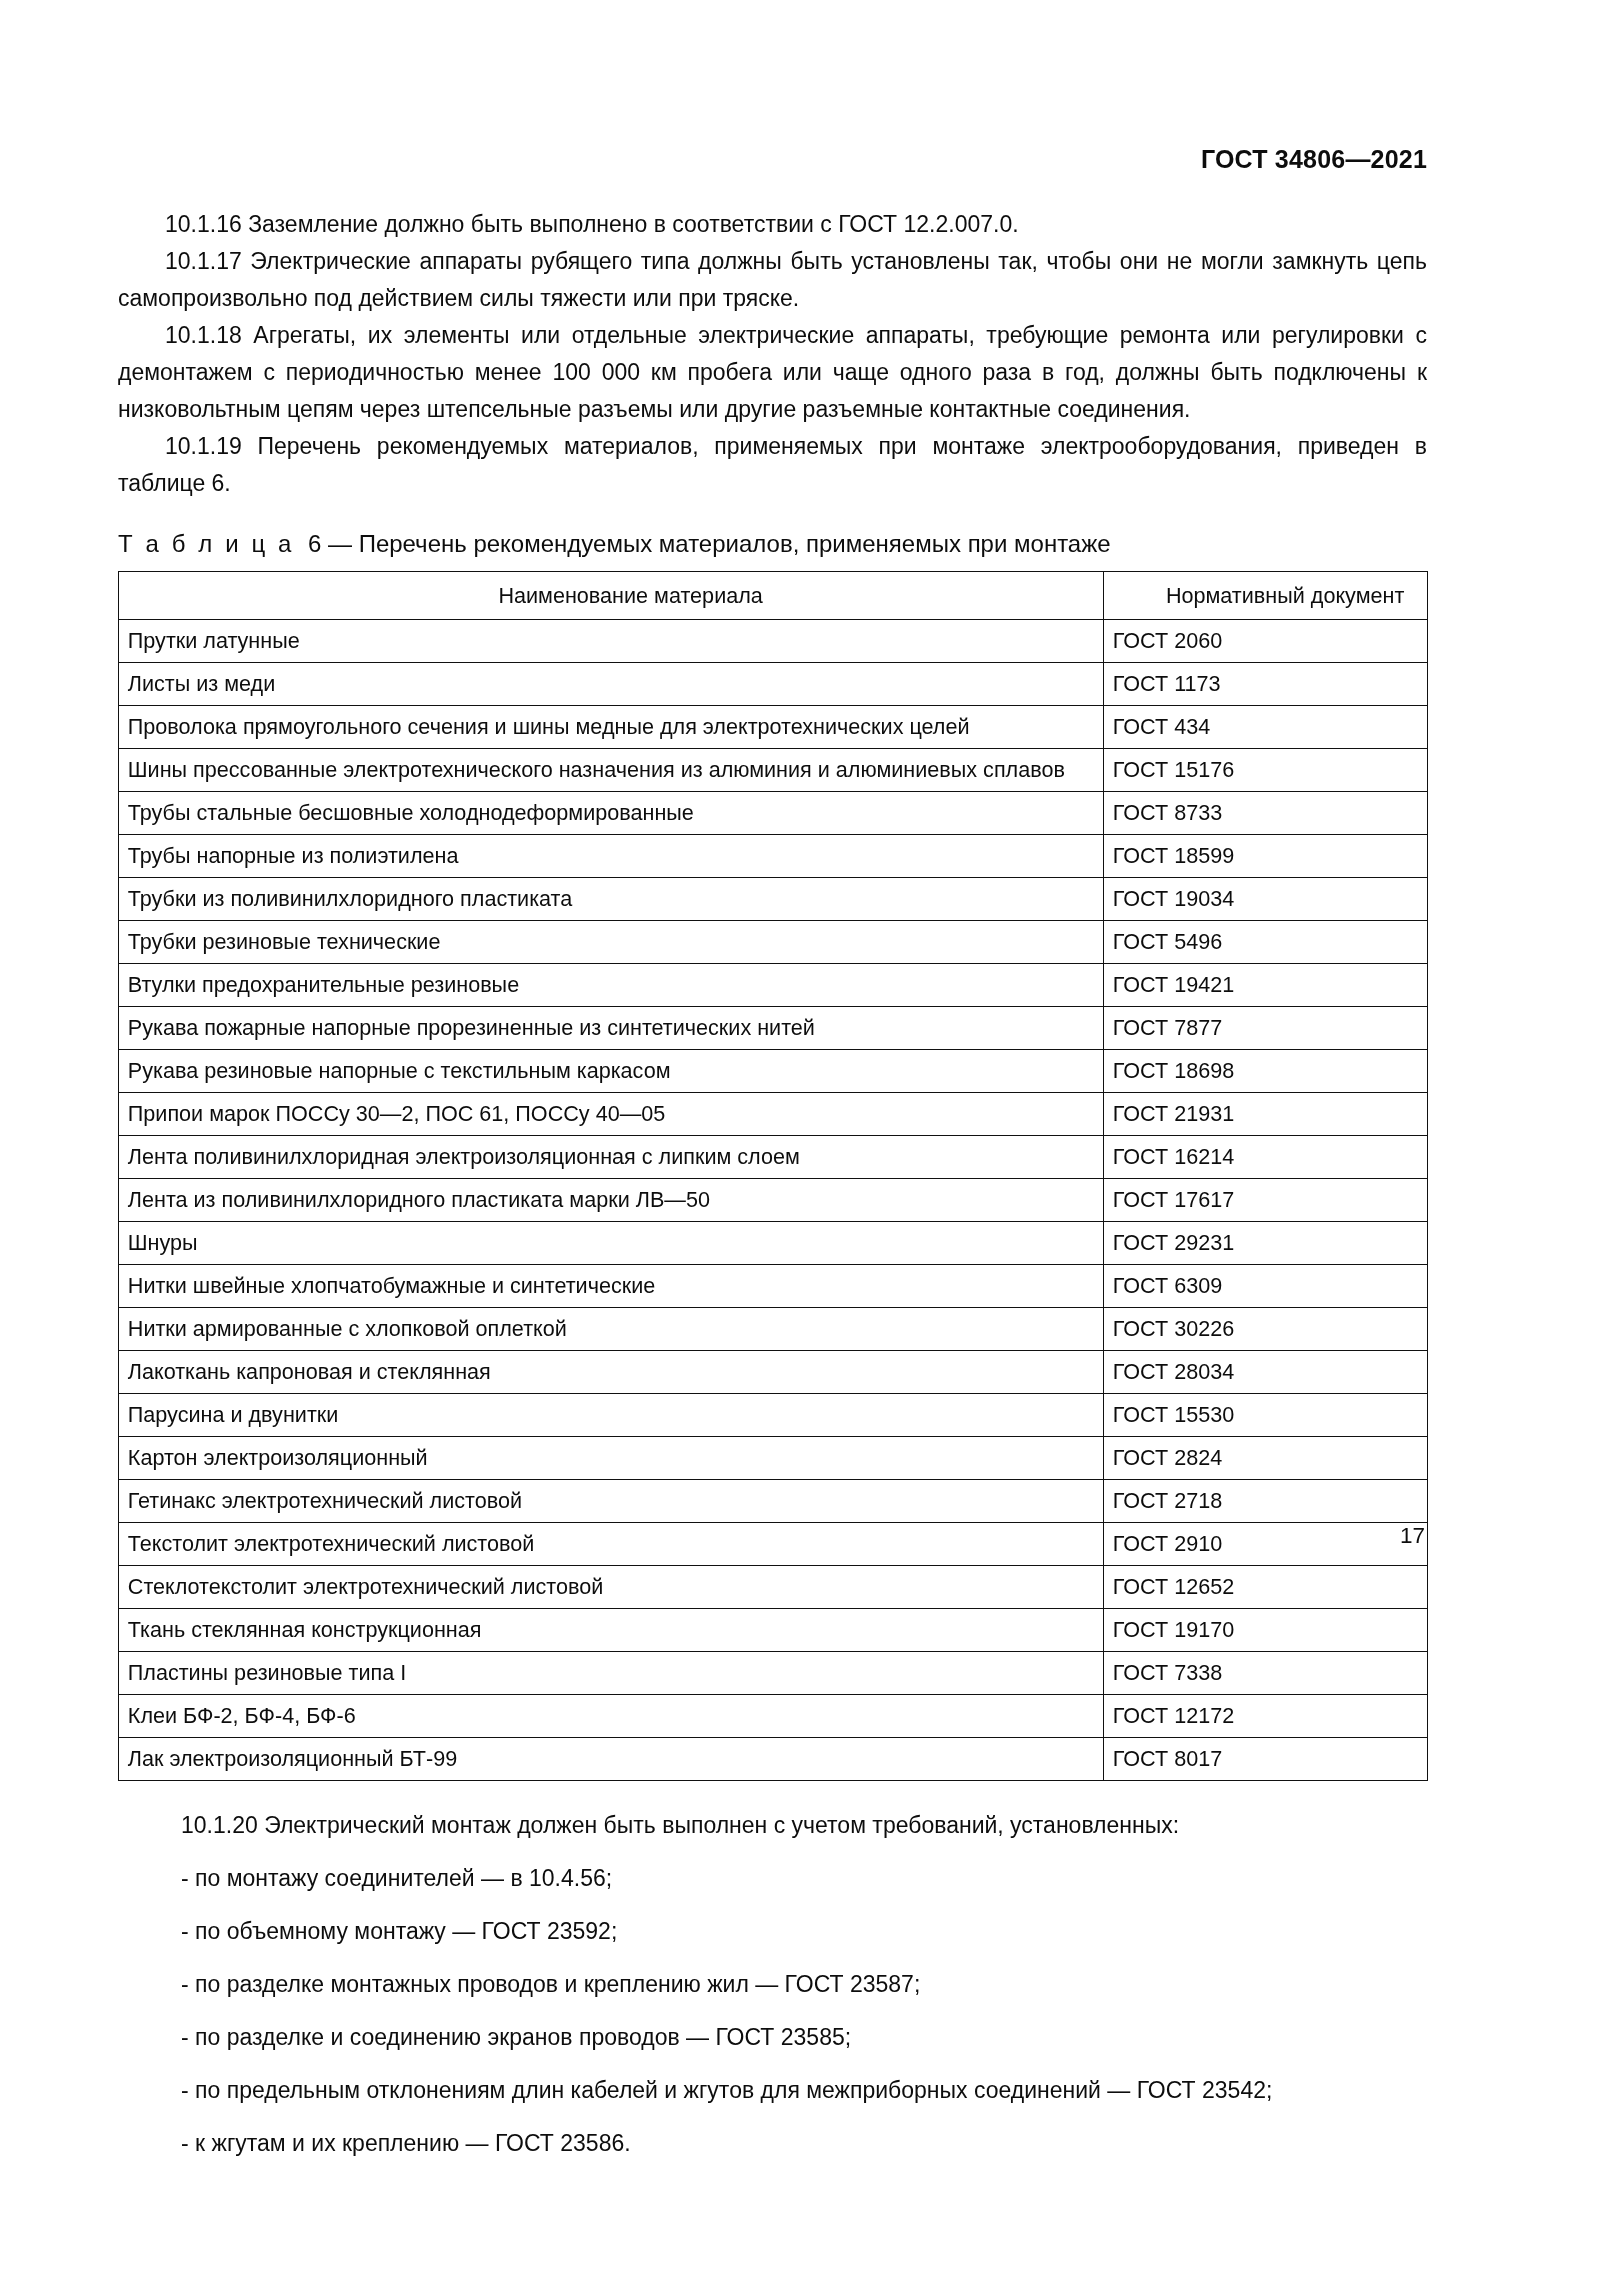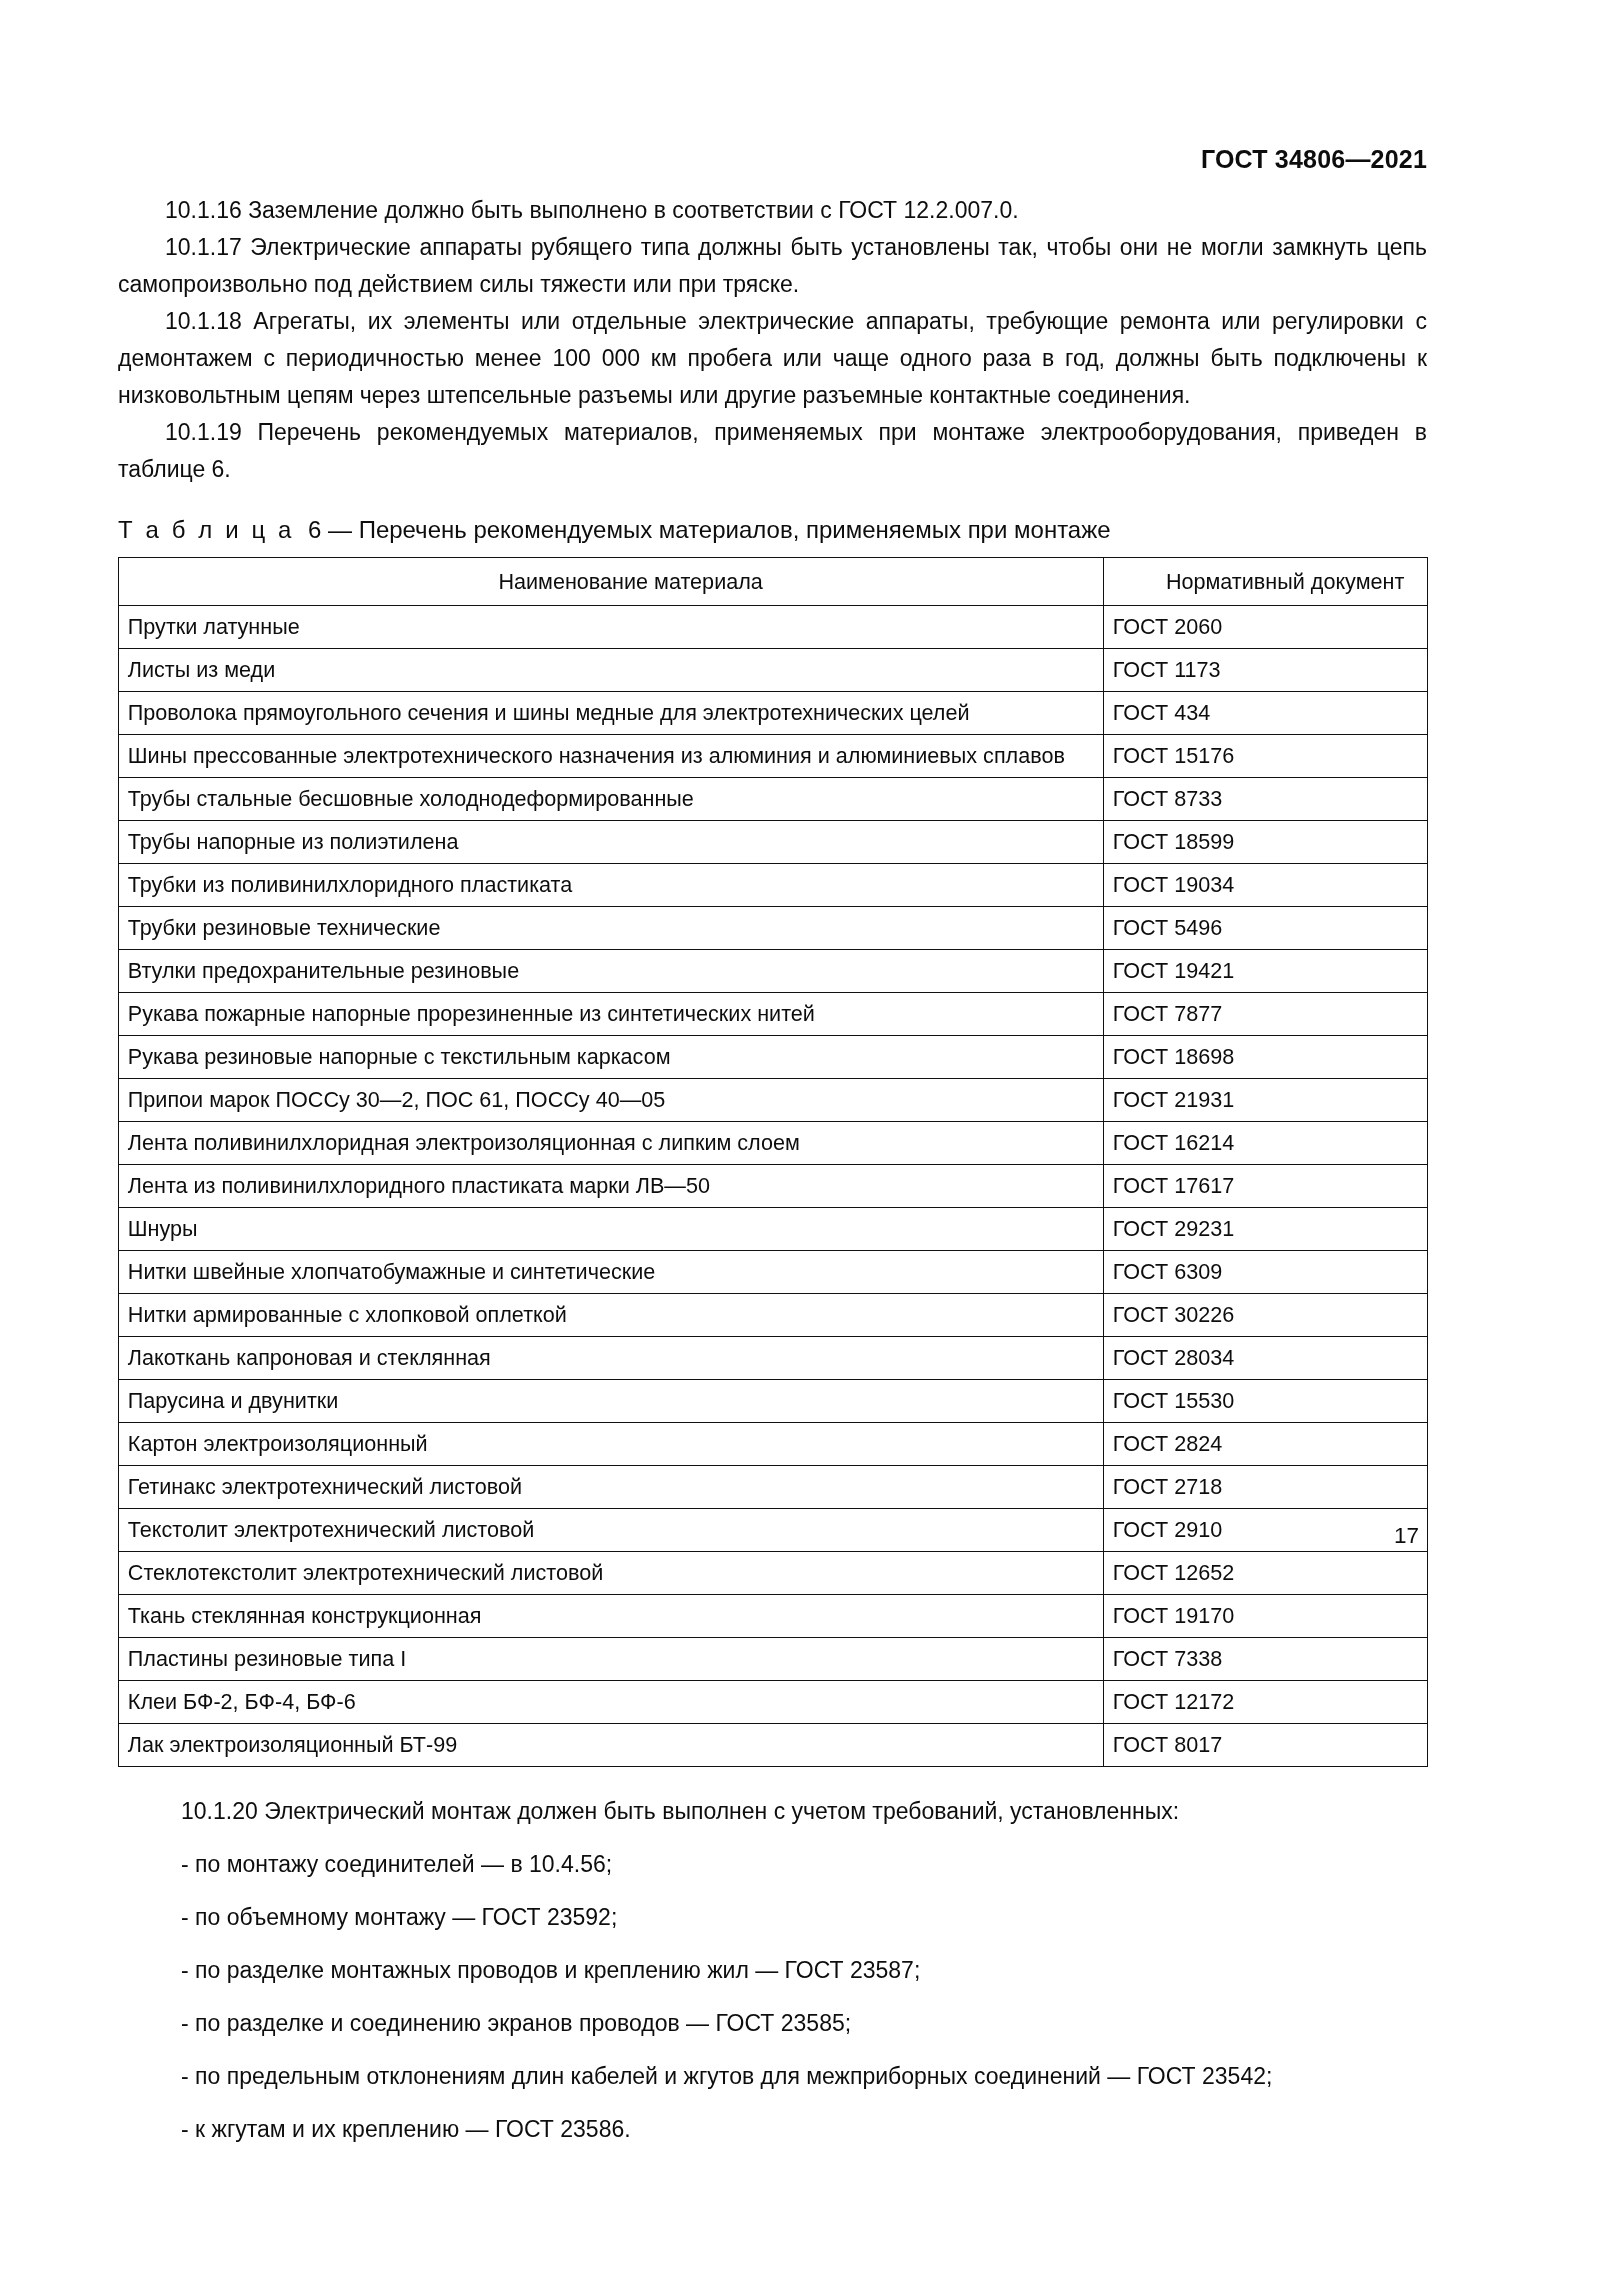--- a/index.html
+++ b/index.html
@@ -32,21 +32,21 @@
     font-size: 25px;
     font-weight: bold;
     letter-spacing: 0.2px;
     white-space: nowrap;
   }
 
   
   .content {
     position: absolute;
     left: 118px;
-    top: 192px;
+    top: 206px;
     width: 1309px;
   }
 
   p.para {
     margin: 0 0 0 0;
     font-size: 23px;
     line-height: 37px;
     text-align: justify;
     text-indent: 47px;
     hyphens: manual;
@@ -110,21 +110,21 @@
     font-size: 23px;
     line-height: 37px;
     text-indent: 47px;
     text-align: justify;
   }
   p.listitem.nojust { text-align: left; }
 
   
   .folio {
     position: absolute;
-    right: 202px;
+    right: 196px;
     bottom: 181px;
     font-size: 22.5px;
   }
 </style>
 </head>
 <body>
 
 <div class="page">
 
   <div class="doc-header">ГОСТ 34806—2021</div>

